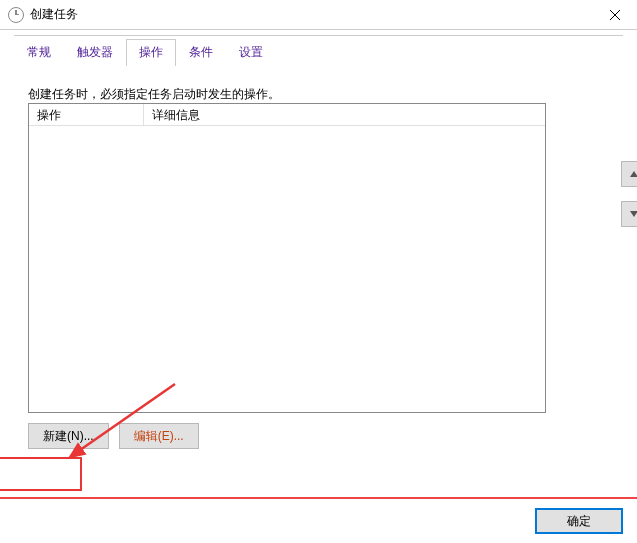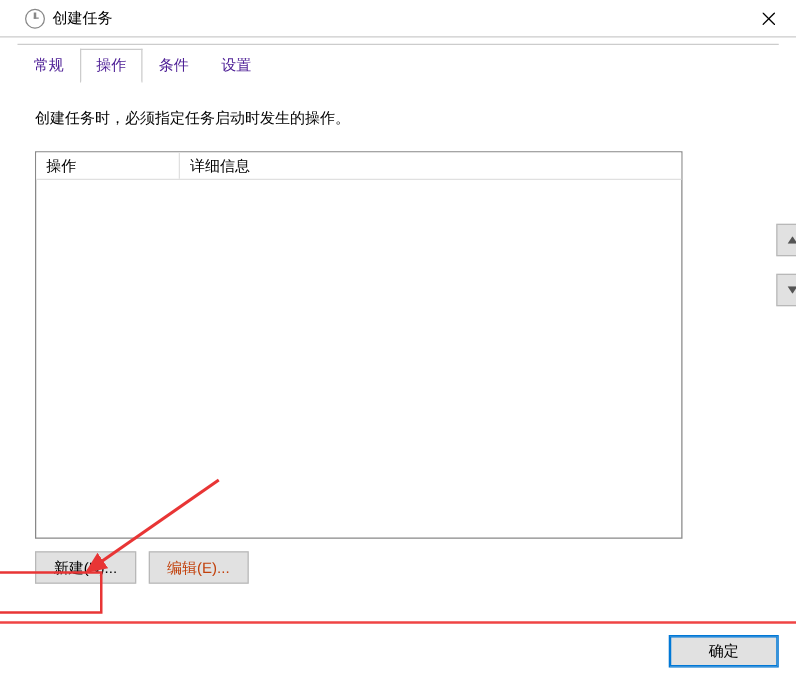--- a/index.html
+++ b/index.html
@@ -2,21 +2,21 @@
 <html><head>
   <meta charset="utf-8">
   <style>
     * { box-sizing: border-box; margin: 0; padding: 0; font-family: "Microsoft YaHei", "Segoe UI", sans-serif; }
     body { background: #fff; width: 637px; height: 543px; overflow: hidden; }
 
     .titlebar {
       height: 30px;
       display: flex;
       align-items: center;
-      padding: 0 20px;
+      padding: 0 8px;
       border-bottom: 1px solid #ccc;
       background: #fff;
       position: relative;
     }
     .titlebar-icon {
       width: 16px; height: 16px;
       border: 1.5px solid #888;
       border-radius: 50%;
       position: relative;
       margin-right: 6px;
@@ -85,21 +85,21 @@
     }
 
     .panel {
       padding: 20px 28px 10px 28px;
       height: calc(100% - 30px - 36px - 46px);
       position: relative;
     }
     .description {
       font-size: 12px;
       color: #000;
-      margin-bottom: 18px;
+      margin-bottom: 0;
     }
 
     .table-wrap {
       position: relative;
     }
     .table {
       border: 1px solid #888;
       width: 518px;
       height: 310px;
       background: #fff;
@@ -198,20 +198,21 @@
   <div class="titlebar-close">
     <svg viewBox="0 0 10 10">
       <line x1="0" y1="0" x2="10" y2="10" stroke="#000" stroke-width="1"></line>
       <line x1="10" y1="0" x2="0" y2="10" stroke="#000" stroke-width="1"></line>
     </svg>
   </div>
 </div>
 
 <div class="tabs">
   <div class="tab">常规</div>
+  <div class="tab">触发器</div>
   <div class="tab active">操作</div>
   <div class="tab">条件</div>
   <div class="tab">设置</div>
 </div>
 <div class="tab-line"></div>
 
 <div class="panel">
   <div class="description">创建任务时，必须指定任务启动时发生的操作。</div>
 
   <div class="table-wrap">

